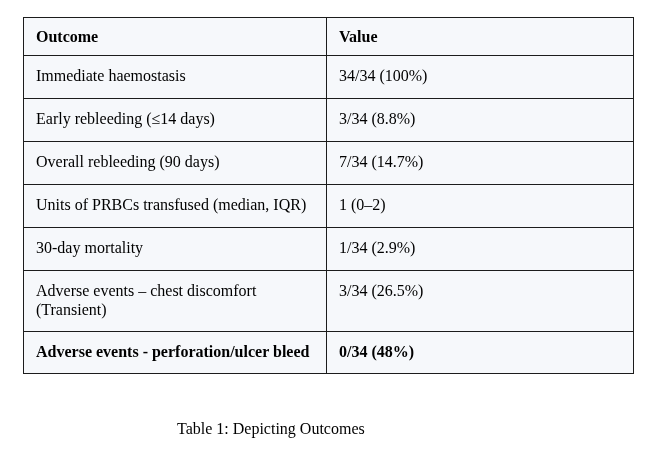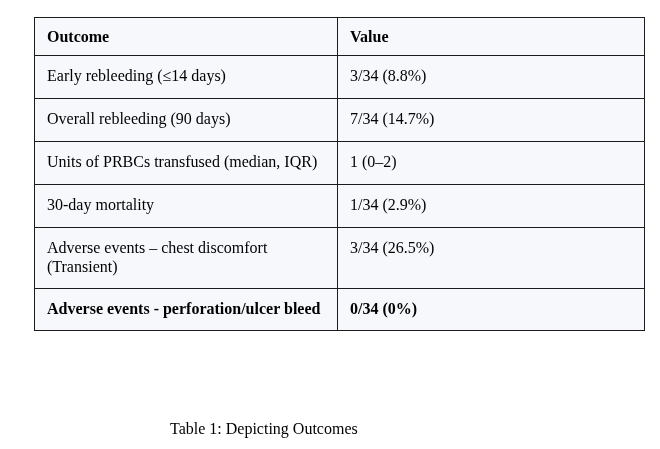--- a/index.html
+++ b/index.html
@@ -12,21 +12,21 @@
   }
   .page {
     position: relative;
     width: 660px;
     height: 449px;
     background: #ffffff;
     overflow: hidden;
   }
   table.outcomes {
     position: absolute;
-    left: 34px;
+    left: 23px;
     top: 17px;
     width: 610px;
     border-collapse: collapse;
     table-layout: fixed;
   }
   table.outcomes th,
   table.outcomes td {
     border: 1px solid #1c1c1c;
     background: #f6f8fb;
     vertical-align: top;
@@ -42,21 +42,21 @@
     padding-bottom: 9px;
   }
   col.c-outcome { width: 303px; }
   col.c-value   { width: 307px; }
   tr.h-head { height: 37px; }
   tr.h-std  { height: 43px; }
   tr.h-tall { height: 61px; font-family: Liberation Serif, serif; }
   tr.h-last { height: 39px; font-weight: bold; }
   .caption {
     position: absolute;
-    left: 170px;
+    left: 177px;
     top: 419px;
     font-size: 16px;
     line-height: 20px;
     white-space: nowrap;
   }
 </style>
 </head>
 <body>
 
 <div class="page">
@@ -67,20 +67,24 @@
       <col class="c-value">
     </colgroup>
     <thead>
       <tr class="h-head">
         <th>Outcome</th>
         <th>Value</th>
       </tr>
     </thead>
     <tbody>
       <tr class="h-std">
+        <td>Immediate haemostasis</td>
+        <td>34/34 (100%)</td>
+      </tr>
+      <tr class="h-std">
         <td>Early rebleeding (≤14 days)</td>
         <td>3/34 (8.8%)</td>
       </tr>
       <tr class="h-std">
         <td>Overall rebleeding (90 days)</td>
         <td>7/34 (14.7%)</td>
       </tr>
       <tr class="h-std">
         <td>Units of PRBCs transfused (median, IQR)</td>
         <td>1 (0–2)</td>
@@ -88,20 +92,20 @@
       <tr class="h-std">
         <td>30-day mortality</td>
         <td>1/34 (2.9%)</td>
       </tr>
       <tr class="h-tall">
         <td>Adverse events – chest discomfort (Transient)</td>
         <td>3/34 (26.5%)</td>
       </tr>
       <tr class="h-last">
         <td>Adverse events - perforation/ulcer bleed</td>
-        <td>0/34 (0%)</td>
+        <td>0/34 (48%)</td>
       </tr>
     </tbody>
   </table>
 
   <div class="caption">Table 1: Depicting Outcomes</div>
 
 </div>
 
 </body></html>

